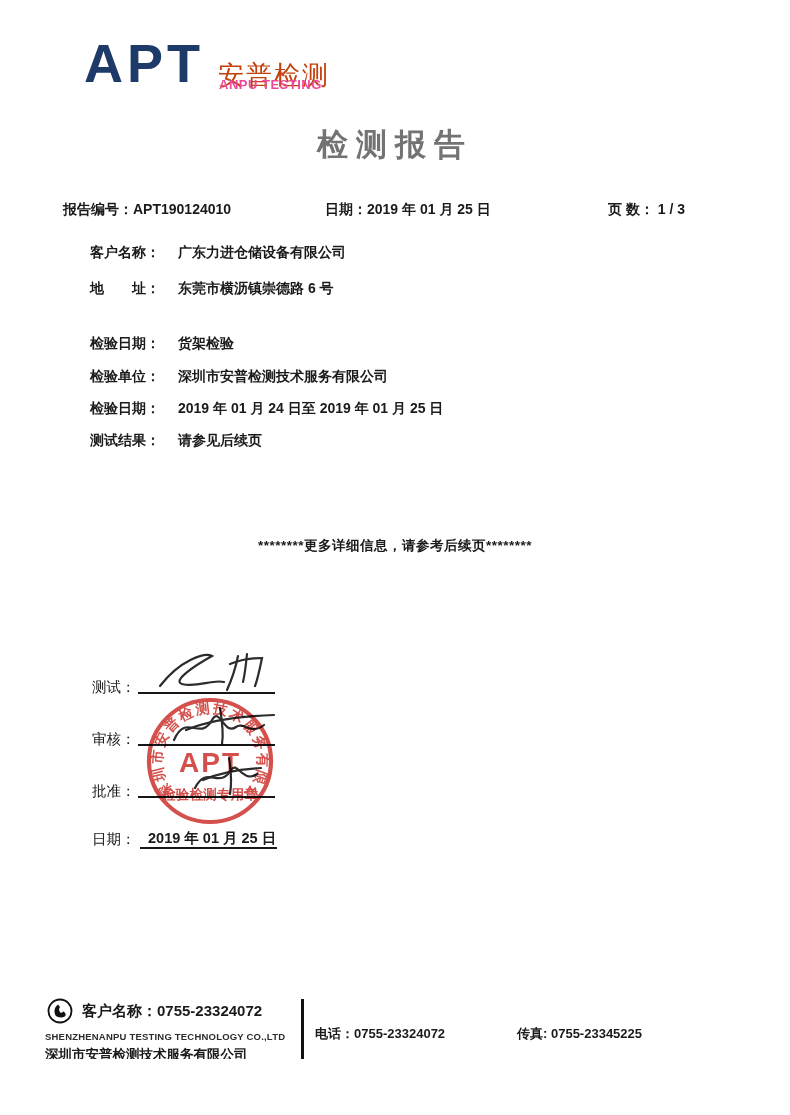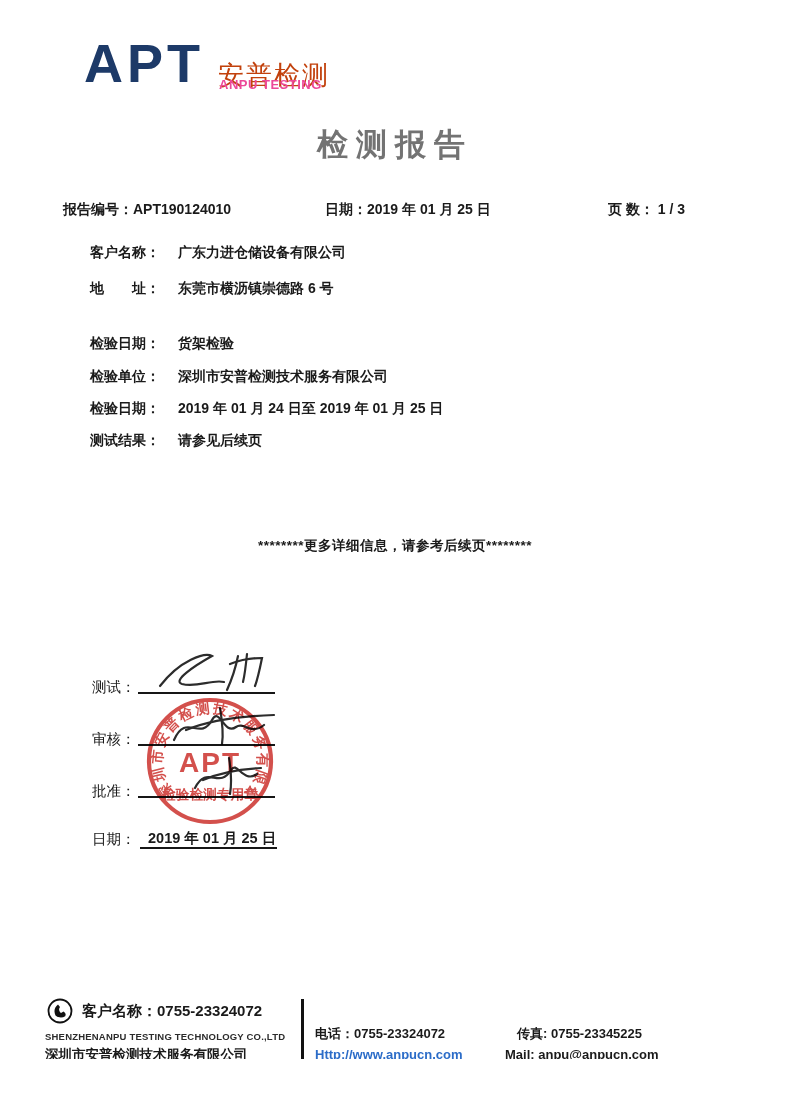--- a/index.html
+++ b/index.html
@@ -143,18 +143,14 @@
   <div class="abs foot f-en">SHENZHENANPU TESTING TECHNOLOGY CO.,LTD</div>
   <div class="abs foot f-cn">深圳市安普检测技术服务有限公司</div>
 
   <div class="abs fdiv"></div>
   <div class="abs frule"></div>
 
   <div class="abs foot fr2">
     <span class="fcell"><span>电话：</span><span>0755-23324072</span></span>
     <span><span>传真: </span><span>0755-23345225</span></span>
   </div>
-  <div class="abs foot fr3">
-    <span class="fcell"><a class="weblink" href="#">Http://www.anpucn.com</a></span>
-    <span><span>Mail: </span><span>anpu@anpucn.com</span></span>
-  </div>
 
 </div>
 
 </body></html>

